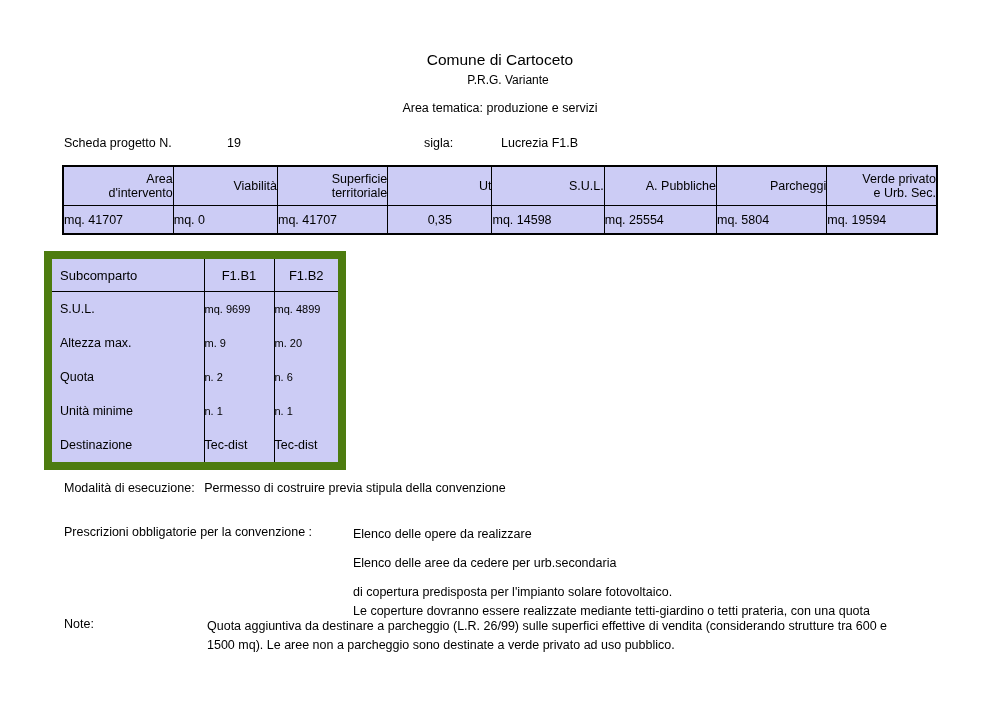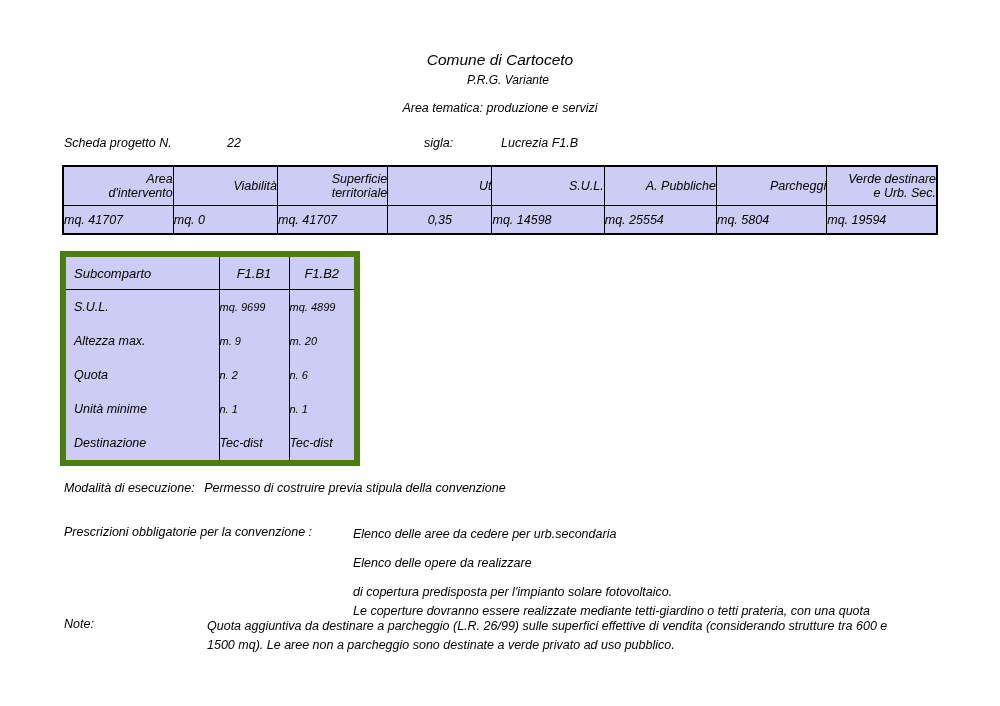--- a/index.html
+++ b/index.html
@@ -14,21 +14,20 @@
     font-family: "Liberation Sans", sans-serif;
     color: #000000;
     font-size: 12.5px;
     overflow: hidden;
   }
   .page {
     position: absolute;
     left: 0; top: 0;
     width: 1000px;
     height: 706px;
-    font-style: italic;
   }
 
   
   .title-block {
     position: absolute;
     left: 0;
     top: 50px;
     width: 1000px;
     text-align: center;
   }
@@ -103,24 +102,24 @@
     padding-left: 0;
   }
   .tbl-main tbody td.c {
     text-align: center;
     padding-left: 0;
   }
 
   
   .tbl-sub {
     position: absolute;
-    left: 60px;
+    left: 44px;
     top: 251px;
     width: 298px;
-    border: 6px solid #4d7c0f;
+    border: 8px solid #4d7c0f;
     background: #ccccf5;
   }
   .tbl-sub td {
     border-right: 1px solid #000;
     font-size: 12.5px;
     padding: 0;
     height: 34px;
     vertical-align: middle;
   }
   .tbl-sub td:last-child { border-right: none; }
@@ -195,21 +194,21 @@
 <div class="page">
 
   <div class="title-block">
     <div class="title-1">Comune di Cartoceto</div>
     <div class="title-2">P.R.G. Variante</div>
     <div class="subtitle">Area tematica: produzione e servizi</div>
   </div>
 
   <div class="scheda-row">
     <span class="scheda-label">Scheda progetto N.</span>
-    <span class="scheda-num">22</span>
+    <span class="scheda-num">19</span>
     <span class="sigla-label">sigla:</span>
     <span class="sigla-value">Lucrezia F1.B</span>
   </div>
 
   <table class="tbl-main">
     <colgroup>
       <col style="width:110px">
       <col style="width:104px">
       <col style="width:110px">
       <col style="width:104px">
@@ -237,21 +236,21 @@
         <td>
           <div>S.U.L.</div>
         </td>
         <td>
           <div>A. Pubbliche</div>
         </td>
         <td>
           <div>Parcheggi</div>
         </td>
         <td>
-          <div>Verde destinare</div>
+          <div>Verde privato</div>
           <div>e Urb. Sec.</div>
         </td>
       </tr>
     </thead>
     <tbody>
       <tr>
         <td>mq. 41707</td>
         <td>mq. 0</td>
         <td>mq. 41707</td>
         <td class="c">0,35</td>
@@ -303,22 +302,22 @@
     </tbody>
   </table>
 
   <div class="mod-row">
     <span class="lbl">Modalità di esecuzione:</span>
     <span class="val">Permesso di costruire previa stipula della convenzione</span>
   </div>
 
   <div class="presc-label">Prescrizioni obbligatorie per la convenzione :</div>
   <div class="presc-list">
+    <div class="li">Elenco delle opere da realizzare</div>
     <div class="li">Elenco delle aree da cedere per urb.secondaria</div>
-    <div class="li">Elenco delle opere da realizzare</div>
     <div class="li multi">
       <div>di copertura predisposta per l'impianto solare fotovoltaico.</div>
       <div>Le coperture dovranno essere realizzate mediante tetti-giardino o tetti prateria, con una quota</div>
     </div>
   </div>
 
   <div class="note-label">Note:</div>
   <div class="note-text">
     <div>Quota aggiuntiva da destinare a parcheggio (L.R. 26/99) sulle superfici effettive di vendita (considerando strutture tra 600 e</div>
     <div>1500 mq). Le aree non a parcheggio sono destinate a verde privato ad uso pubblico.</div>

